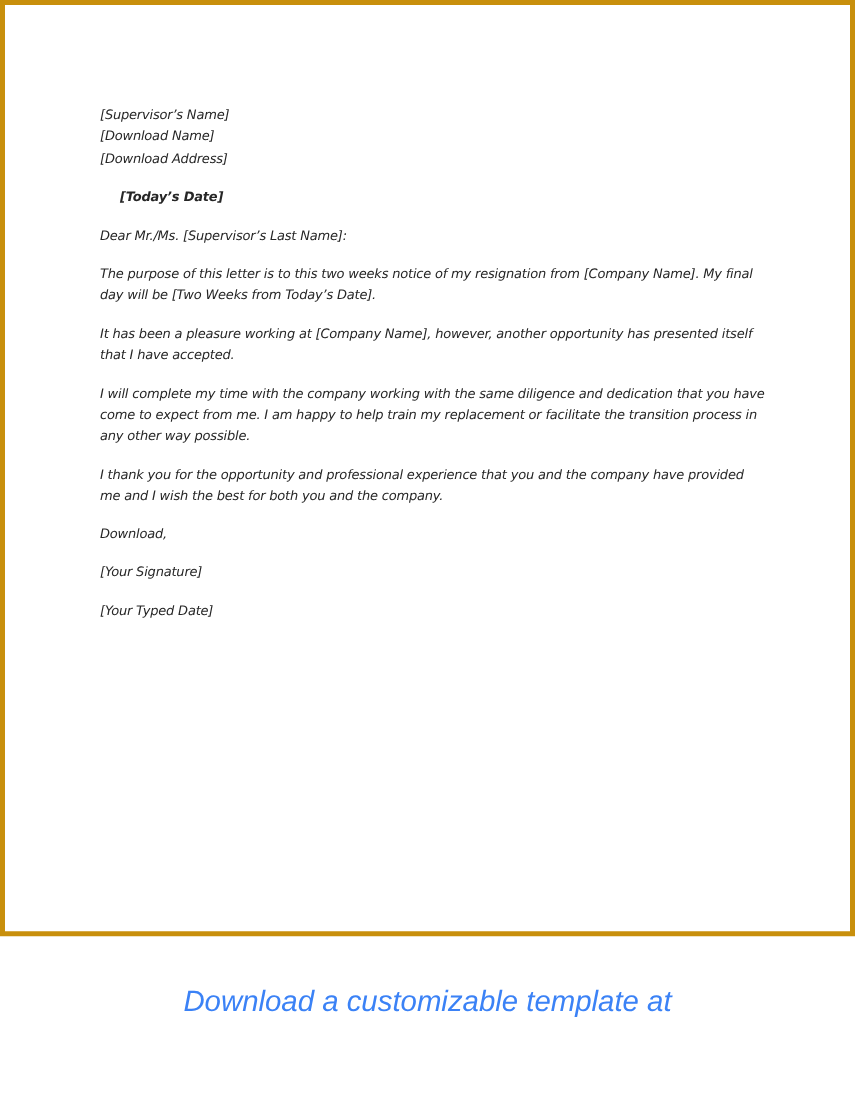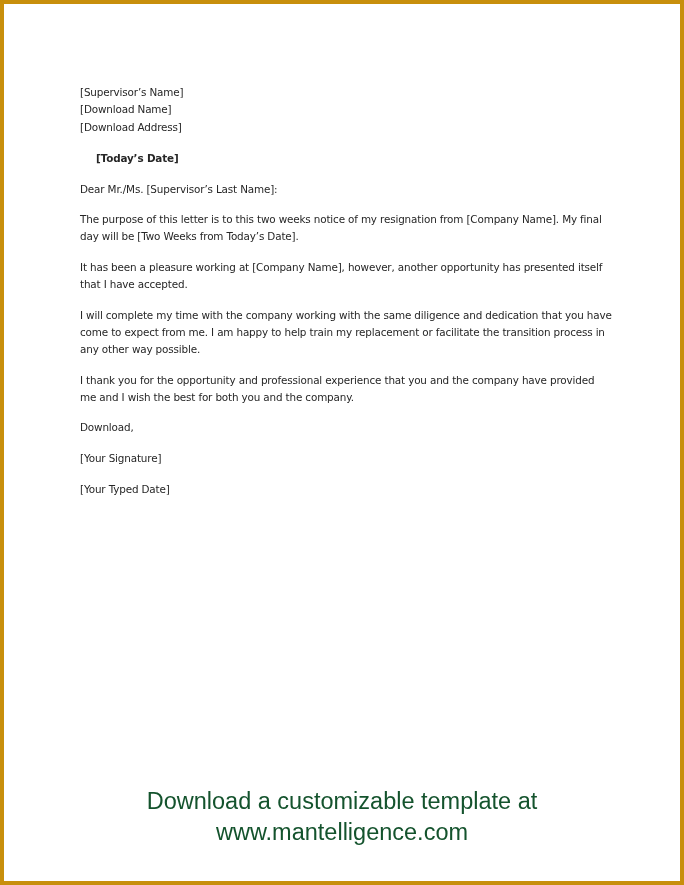--- a/index.html
+++ b/index.html
@@ -1,40 +1,41 @@
 <!DOCTYPE html>
 <html><head>
 <meta charset="utf-8">
 <style>
   * { margin: 0; padding: 0; box-sizing: border-box; }
   html, body { width: 684px; height: 885px; background: #ffffff; overflow: hidden; }
   .page {
     position: relative;
-    width: 684px; height: 885px;
+    width: 684px; height: 749px;
     border: 4px solid #c88f0c;
     background: #ffffff;
     font-family: "DejaVu Sans", sans-serif;
     color: #262626;
+    font-style: italic;
   }
   .letter {
     position: absolute;
     left: 76px; top: 0; width: 540px;
     font-size: 10.4px;
     letter-spacing: -0.15px;
     line-height: 17.5px;
   }
   .line { position: absolute; left: 0; white-space: nowrap; }
   .bold { font-weight: bold; padding-left: 16px; }
   .footer {
     position: absolute;
     left: 0; right: 0;
     text-align: center;
     font-family: "Liberation Sans", sans-serif;
     font-size: 23.5px;
-    color: #14532d;
+    color: #3b82f6;
     line-height: 29px;
   }
 </style>
 </head>
 <body>
 
 <div class="page">
   <div class="letter">
     <div class="line" style="top:80px">[Supervisor’s Name]</div>
     <div class="line" style="top:97px">[Download Name]</div>
@@ -56,14 +57,13 @@
 
     <div class="line" style="top:368px">I thank you for the opportunity and professional experience that you and the company have provided</div>
     <div class="line" style="top:385px">me and I wish the best for both you and the company.</div>
 
     <div class="line" style="top:415px">Download,</div>
     <div class="line" style="top:446px">[Your Signature]</div>
     <div class="line" style="top:477px">[Your Typed Date]</div>
   </div>
 
   <div class="footer" style="top:783px">Download a customizable template at</div>
-  <div class="footer" style="top:814px">www.mantelligence.com</div>
 </div>
 
 </body></html>

